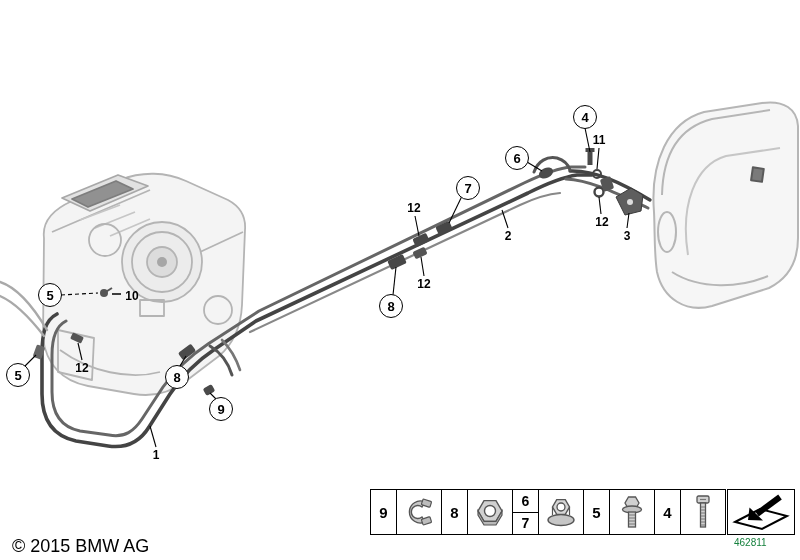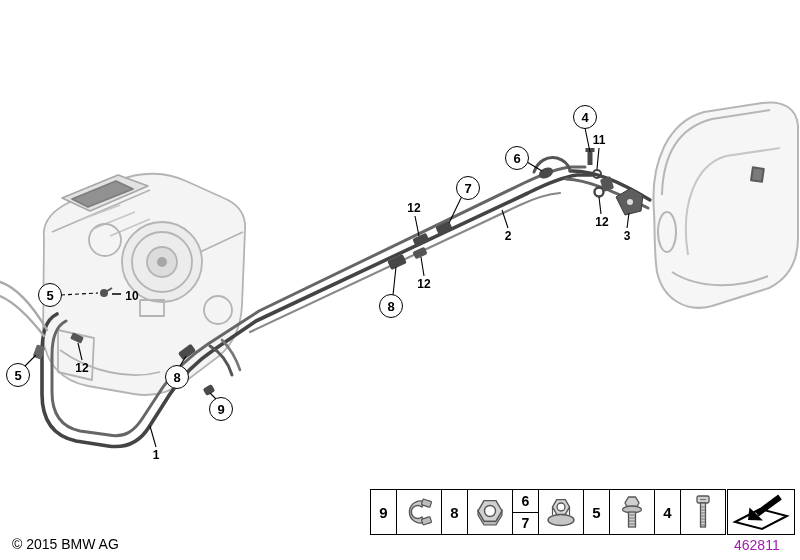--- a/index.html
+++ b/index.html
@@ -29,22 +29,22 @@
   }
   .cell-nums{width:25px;display:flex;flex-direction:column;border-right:1px solid #000;}
   .cell-num-half{flex:1;display:flex;align-items:center;justify-content:center;font-weight:bold;font-size:14px;}
   .cell-num-half.bt{border-top:1px solid #000;}
   .cell-icon{width:44px;display:flex;align-items:center;justify-content:center;}
   .arrow-box{
     position:absolute;left:727px;top:489px;width:68px;height:46px;
     border:1.5px solid #000;box-sizing:border-box;background:#fff;
     display:flex;align-items:center;justify-content:center;
   }
-  .copyright{position:absolute;left:12px;top:536px;font-size:14px;}
-  .diagram-number{position:absolute;left:734px;top:537px;font-size:14px;color:#a21caf;}
+  .copyright{position:absolute;left:12px;top:536px;font-size:18px;}
+  .diagram-number{position:absolute;left:734px;top:537px;font-size:10px;color:#15803d;}
 </style>
 </head>
 <body>
 
 <div class="stage">
 
   <svg class="art" width="800" height="560" viewBox="0 0 800 560">
 
     <g stroke="#b4b4b4" stroke-width="1.8" fill="none" stroke-linejoin="round">
       <path d="M 44,238 C 42,222 52,210 72,201 L 120,180 C 142,171 166,172 186,181 L 228,200 C 241,207 246,217 245,230 L 242,305 C 241,327 233,344 219,356 L 186,381 C 170,393 152,397 134,394 L 88,386 C 62,381 46,364 43,338 Z" fill="#f4f4f4"></path>

